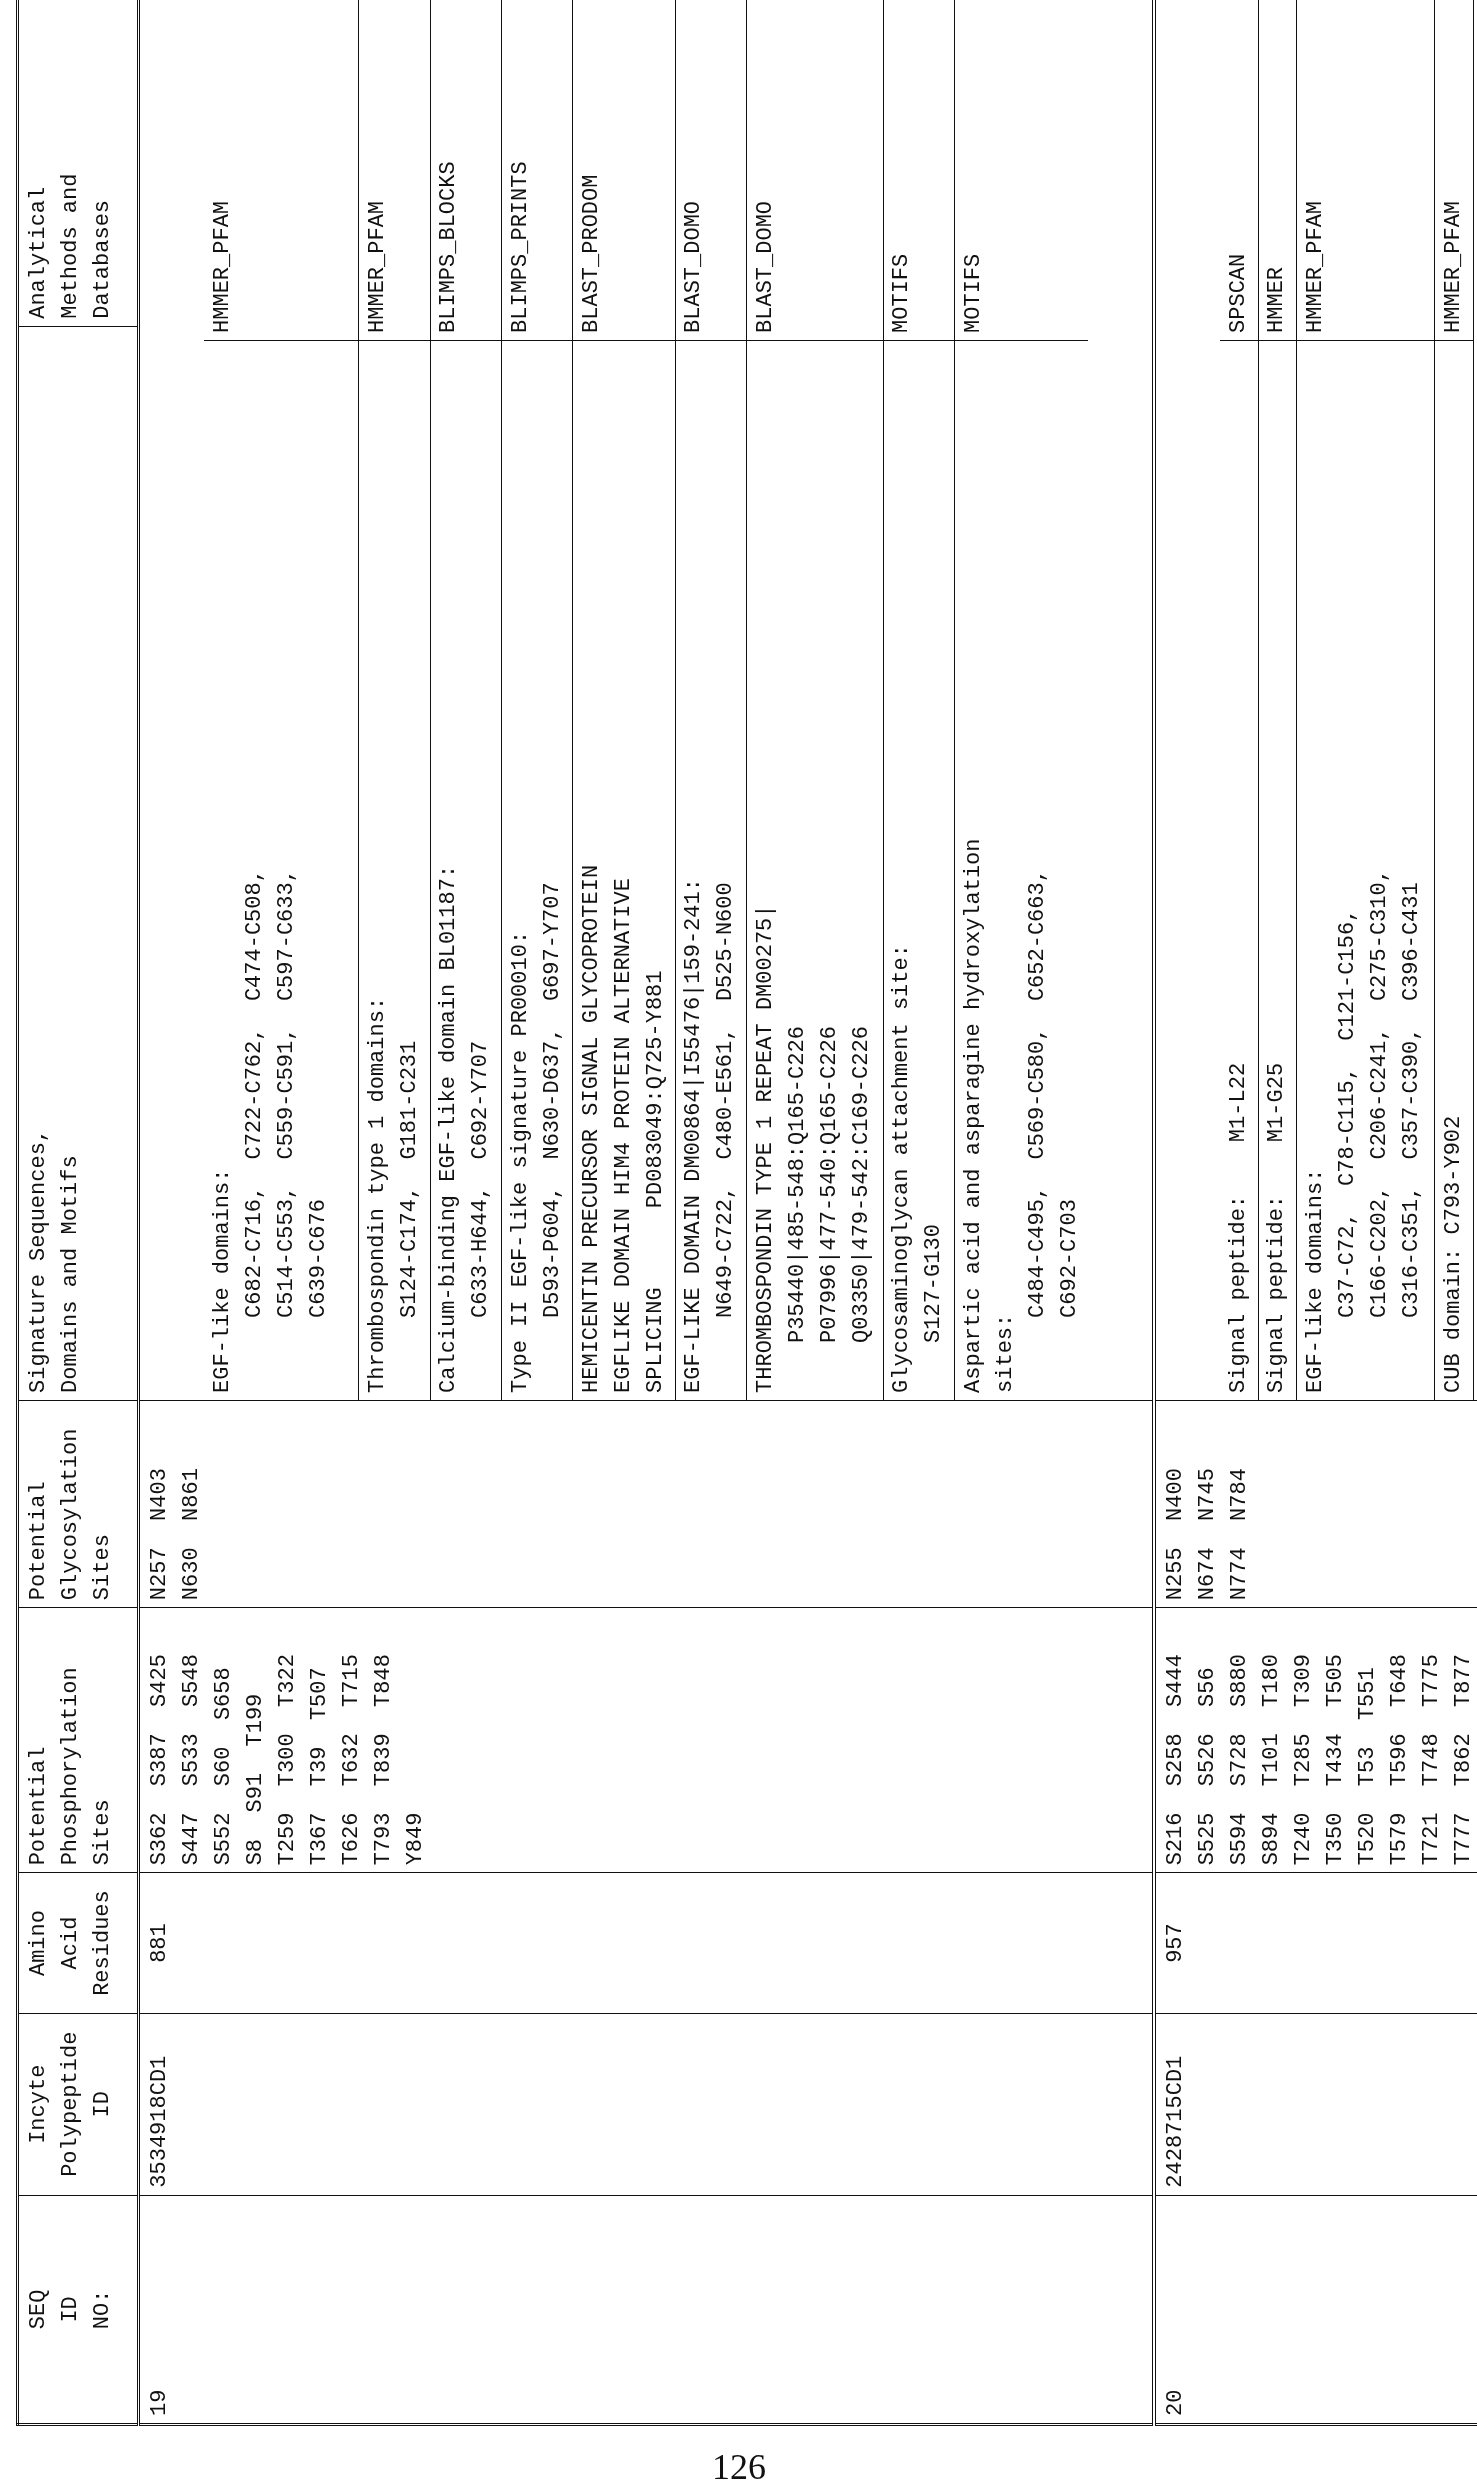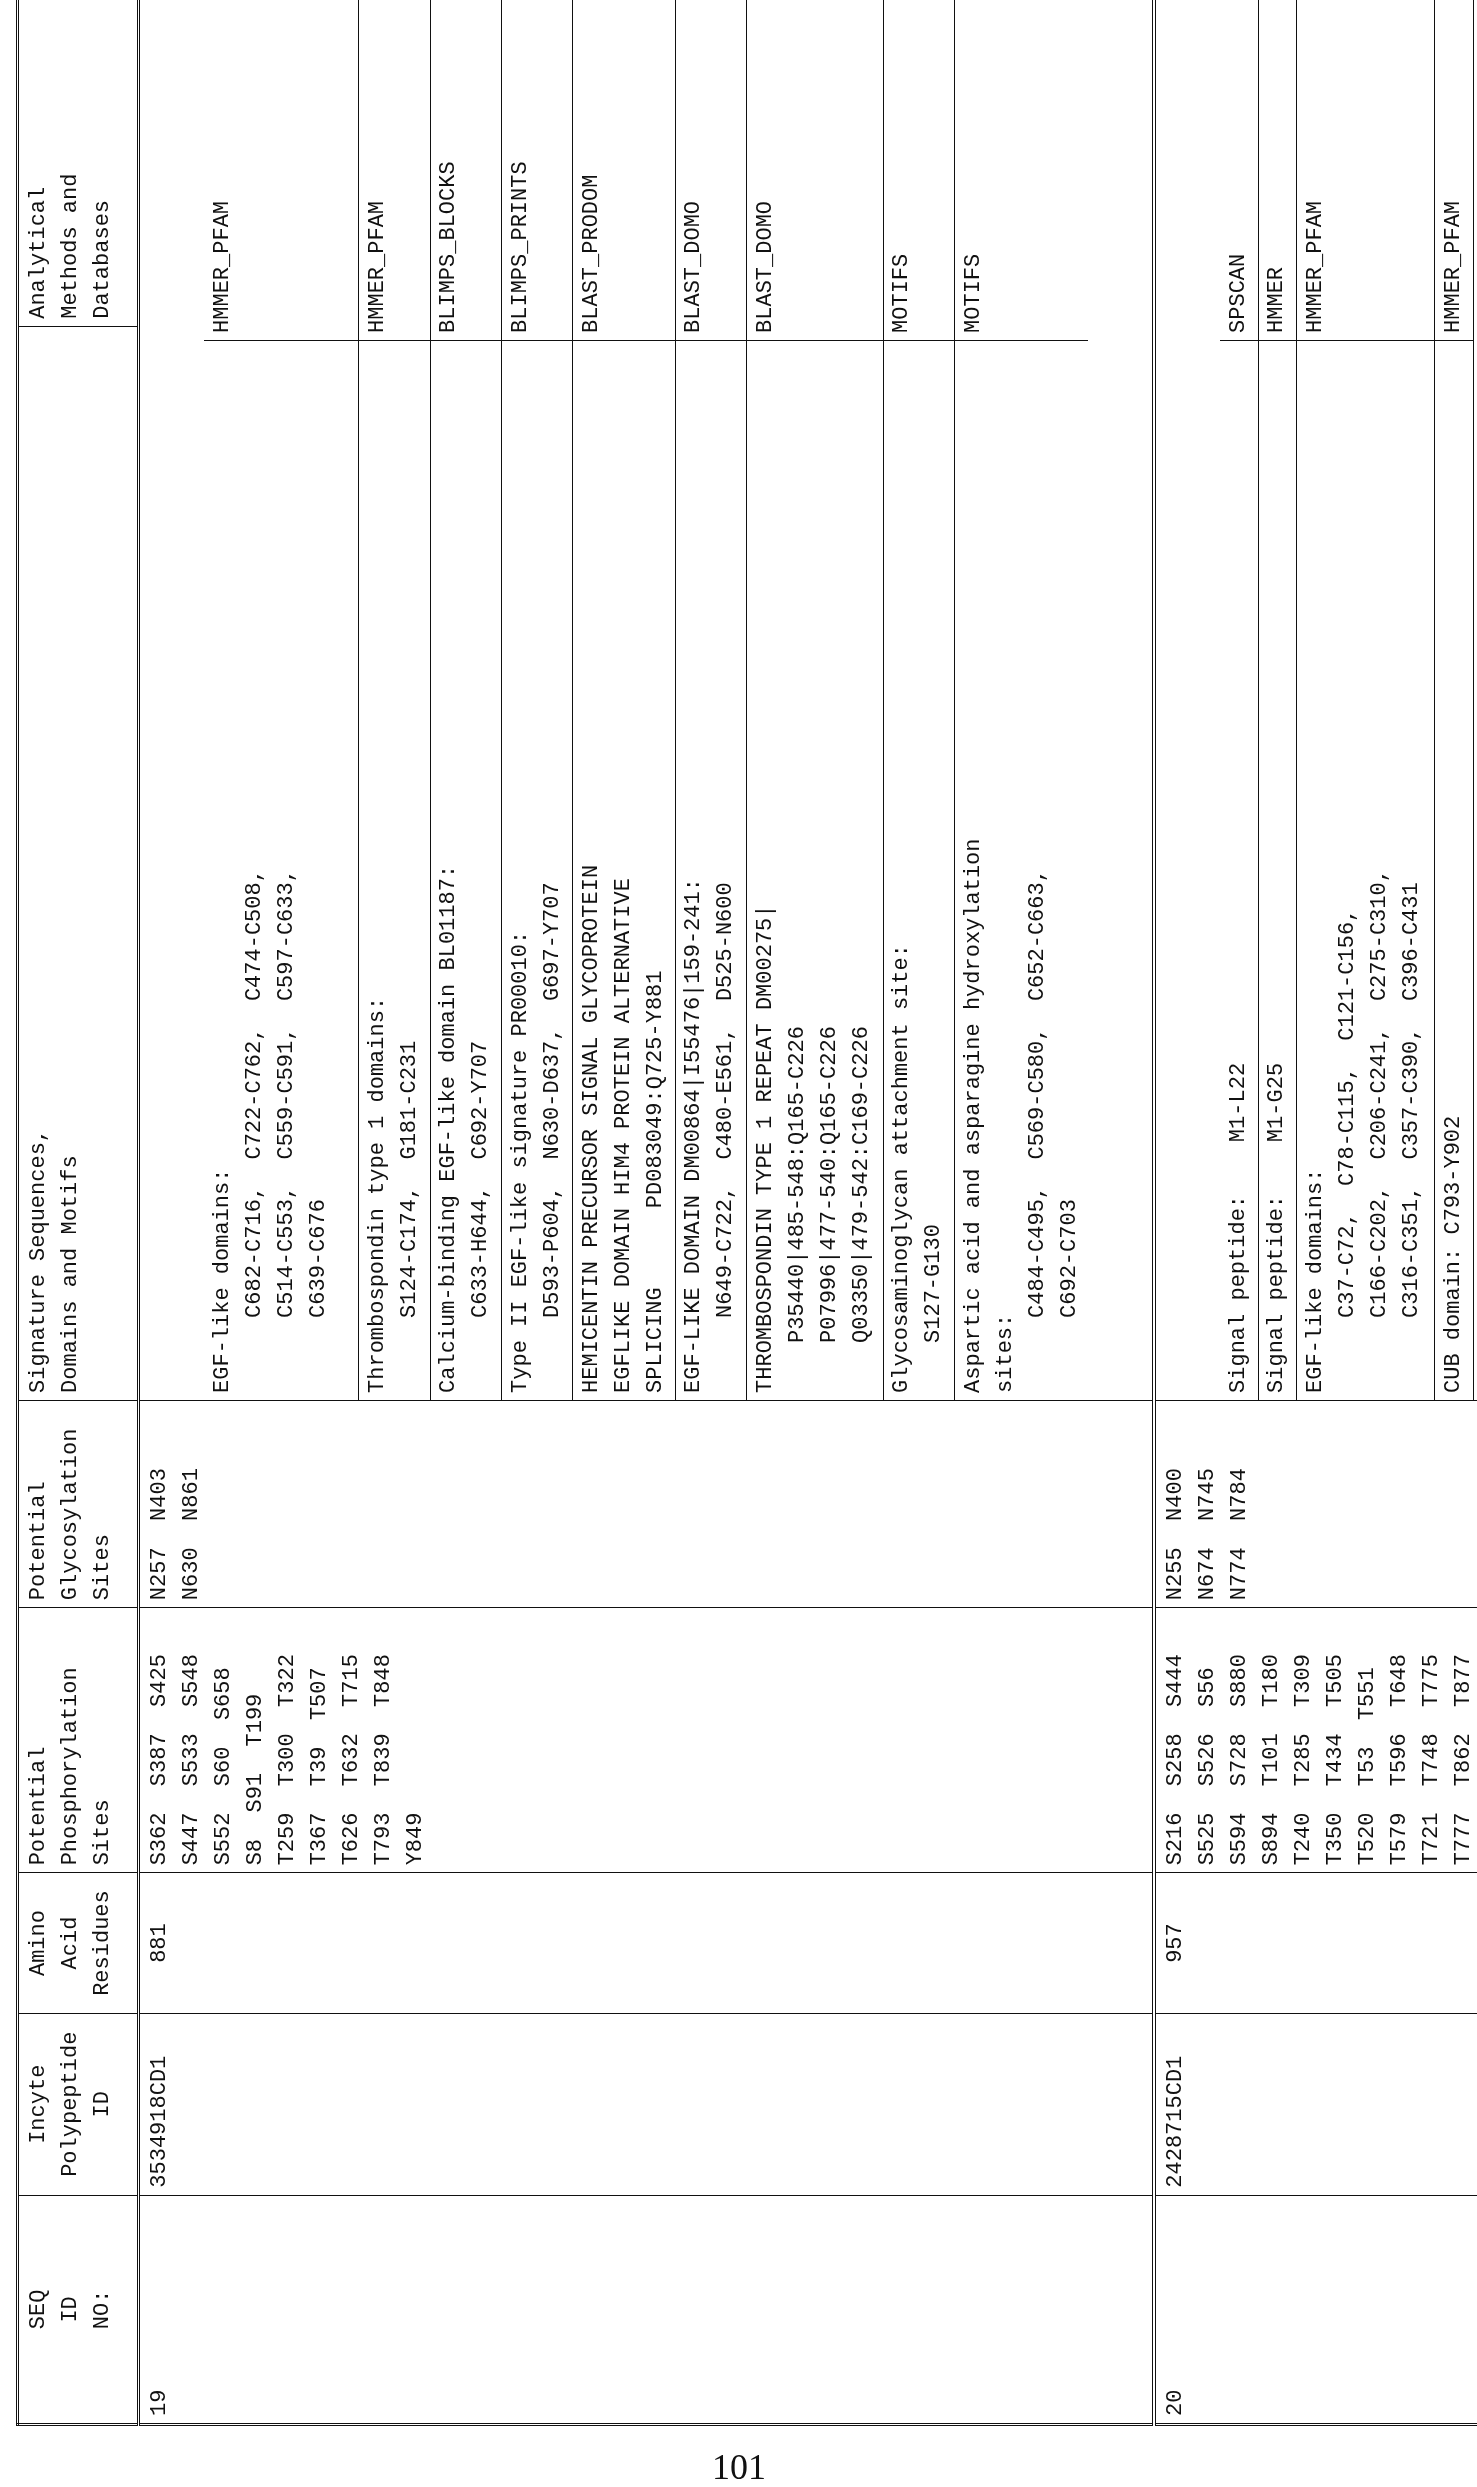--- a/index.html
+++ b/index.html
@@ -142,14 +142,14 @@
             
             
             
           </div>
         </td>
       </tr>
     </tbody>
   </table>
 </div>
 
-<div class="page-num">101</div>
+<div class="page-num">126</div>
 
 
 </body></html>

